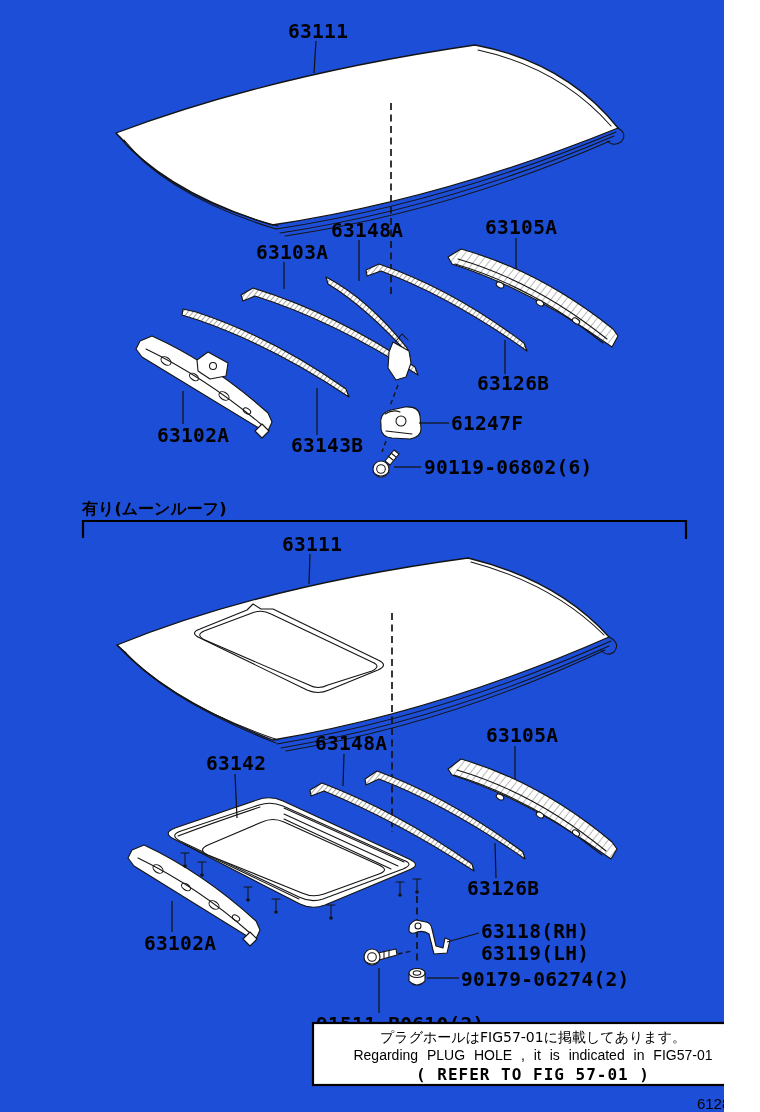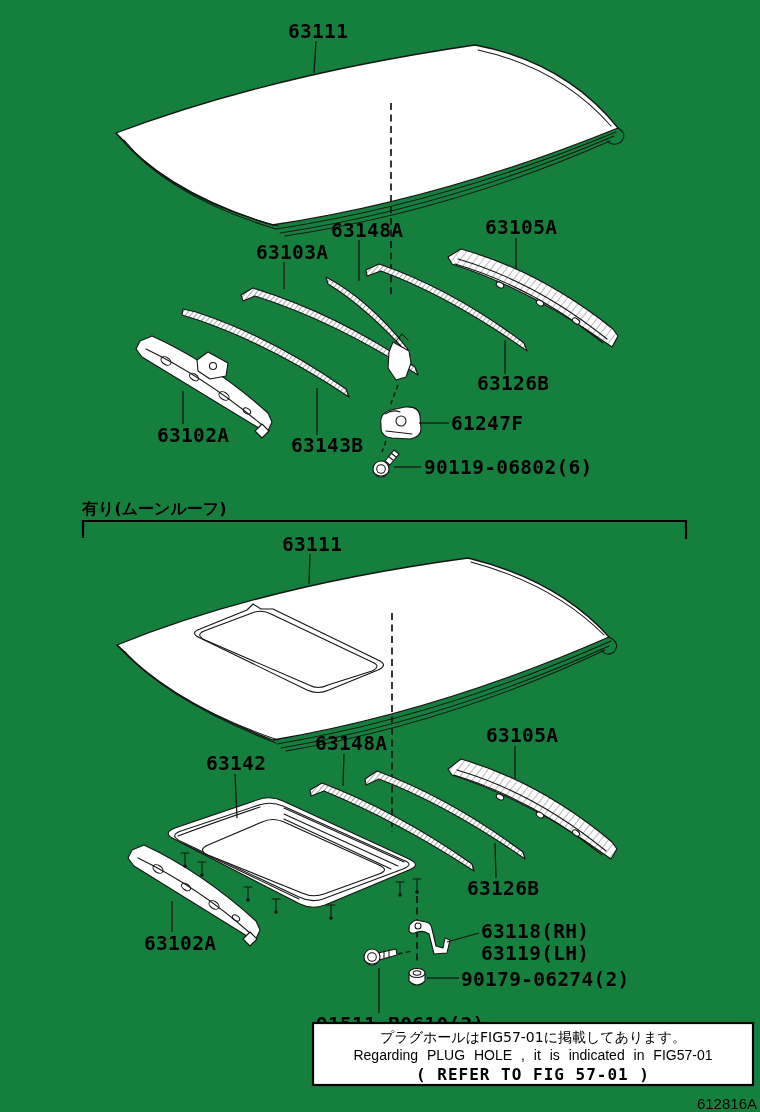--- a/index.html
+++ b/index.html
@@ -1,17 +1,17 @@
 <!DOCTYPE html>
 <html><head>
 <meta charset="utf-8">
 <style>
   html,body{margin:0;padding:0;background:#fff;}
-  .canvas{position:relative;width:760px;height:1112px;background:#15803d;overflow:hidden;
-          font-family:"Liberation Sans",sans-serif;}
+  .canvas{position:relative;width:676px;height:1112px;background:#1d4ed8;overflow:hidden;
+          font-family:"Liberation Sans",sans-serif;padding-left:48px;}
   svg{position:absolute;left:0;top:0;}
   .ol{fill:#fff;stroke:#141414;stroke-width:1.3;stroke-linejoin:round;}
   .ln{fill:none;stroke:#141414;stroke-width:1.05;stroke-linecap:round;}
   .bow{fill:url(#hatch);stroke:#141414;stroke-width:1.15;stroke-linejoin:round;}
   .hdr{fill:url(#hatch2);stroke:#141414;stroke-width:1.15;stroke-linejoin:round;}
   .wht{fill:#fff;stroke:#141414;stroke-width:1.1;stroke-linejoin:round;}
   .leader{stroke:#141414;stroke-width:1.25;fill:none;}
   .dash{stroke:#141414;stroke-width:1.7;fill:none;stroke-dasharray:7 4.5;}
   .dash2{stroke:#141414;stroke-width:1.4;fill:none;stroke-dasharray:4.5 3.5;}
   .plabel{font:bold 19.5px "DejaVu Sans Mono",monospace;fill:#000;letter-spacing:.3px;}

